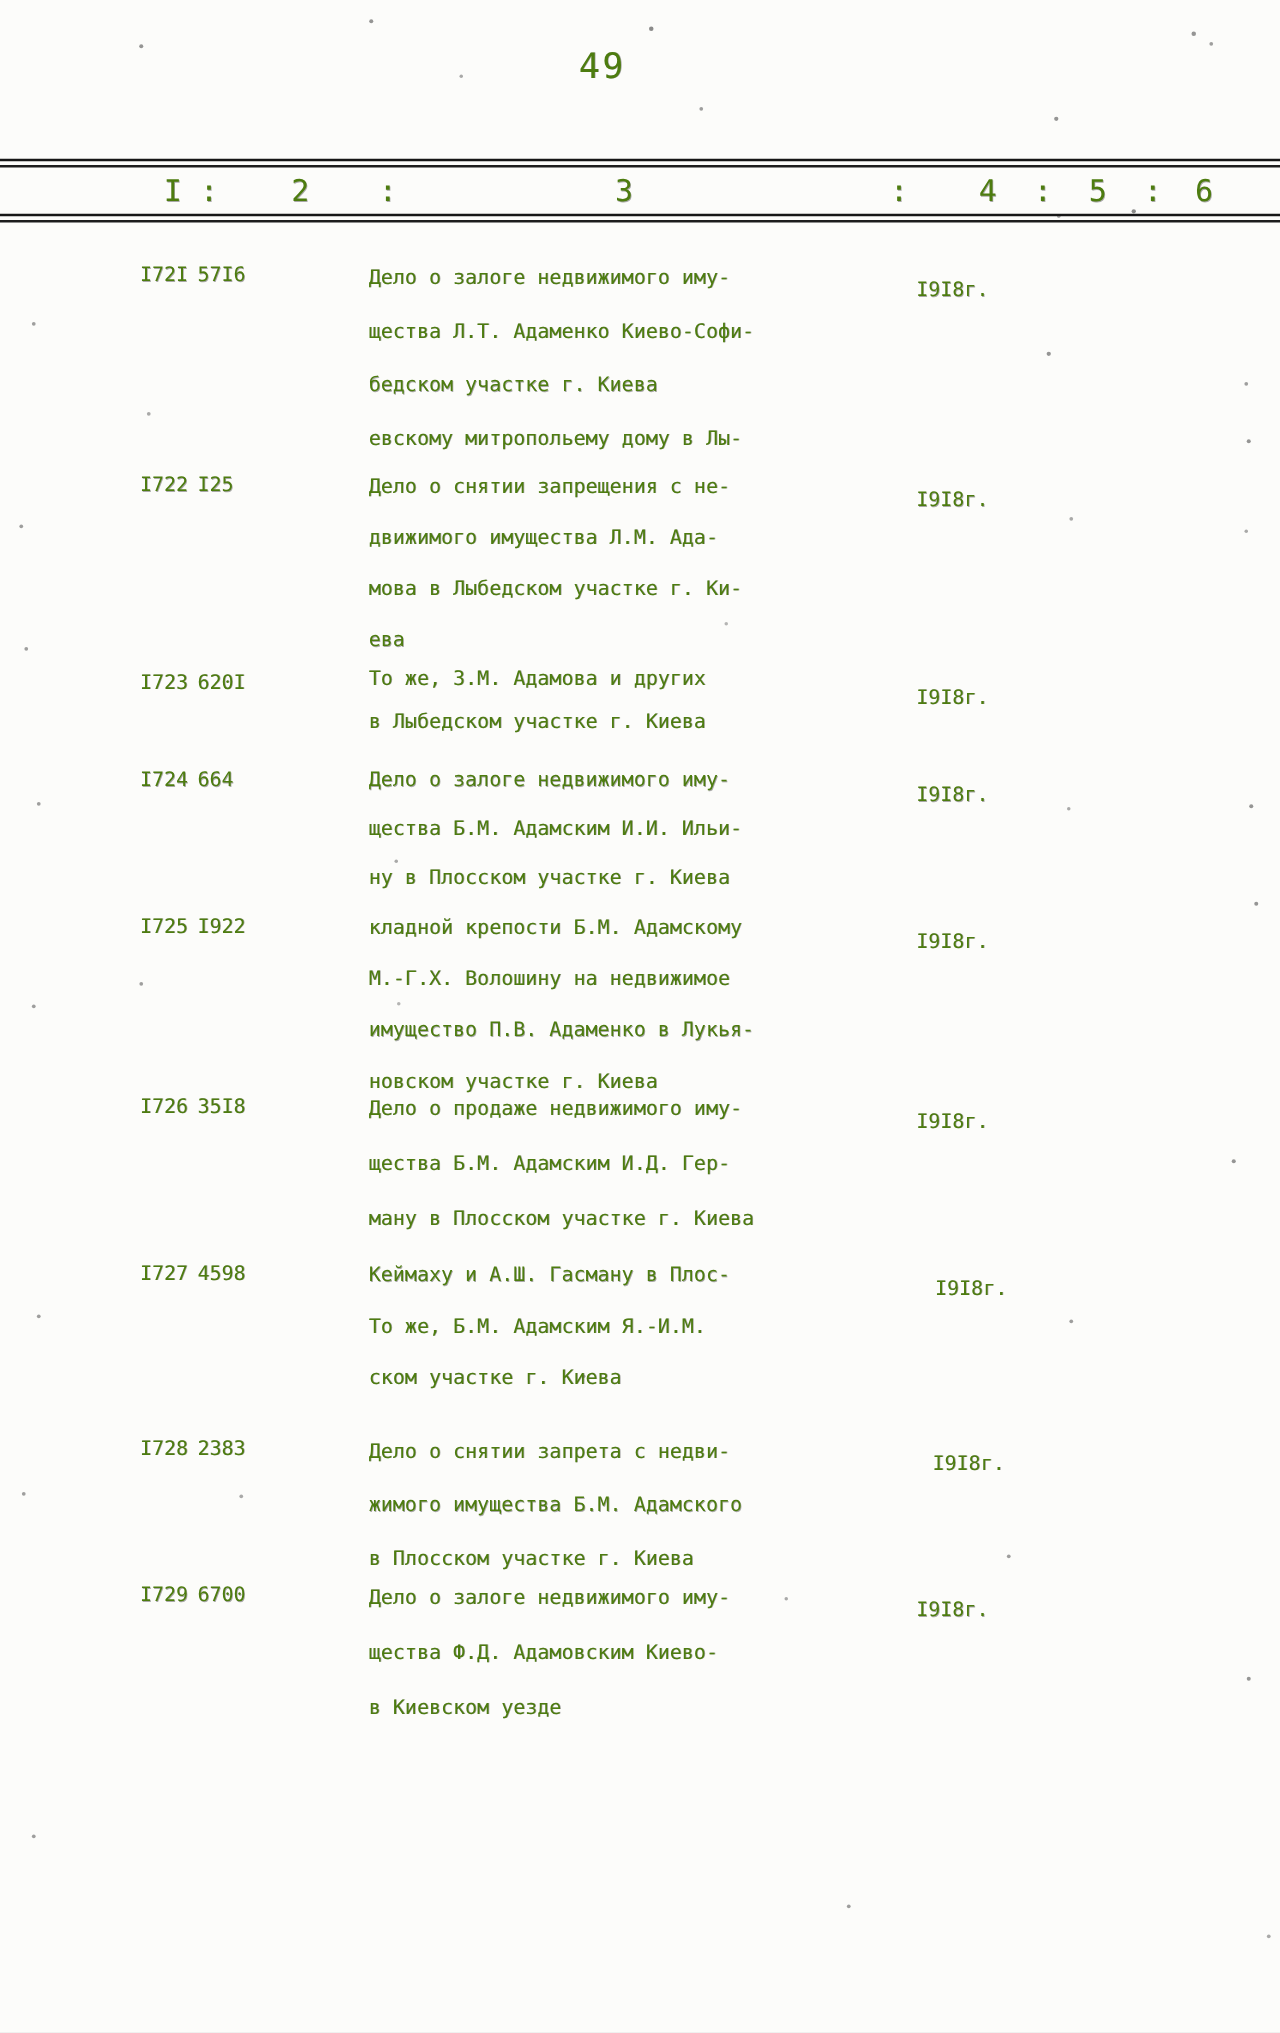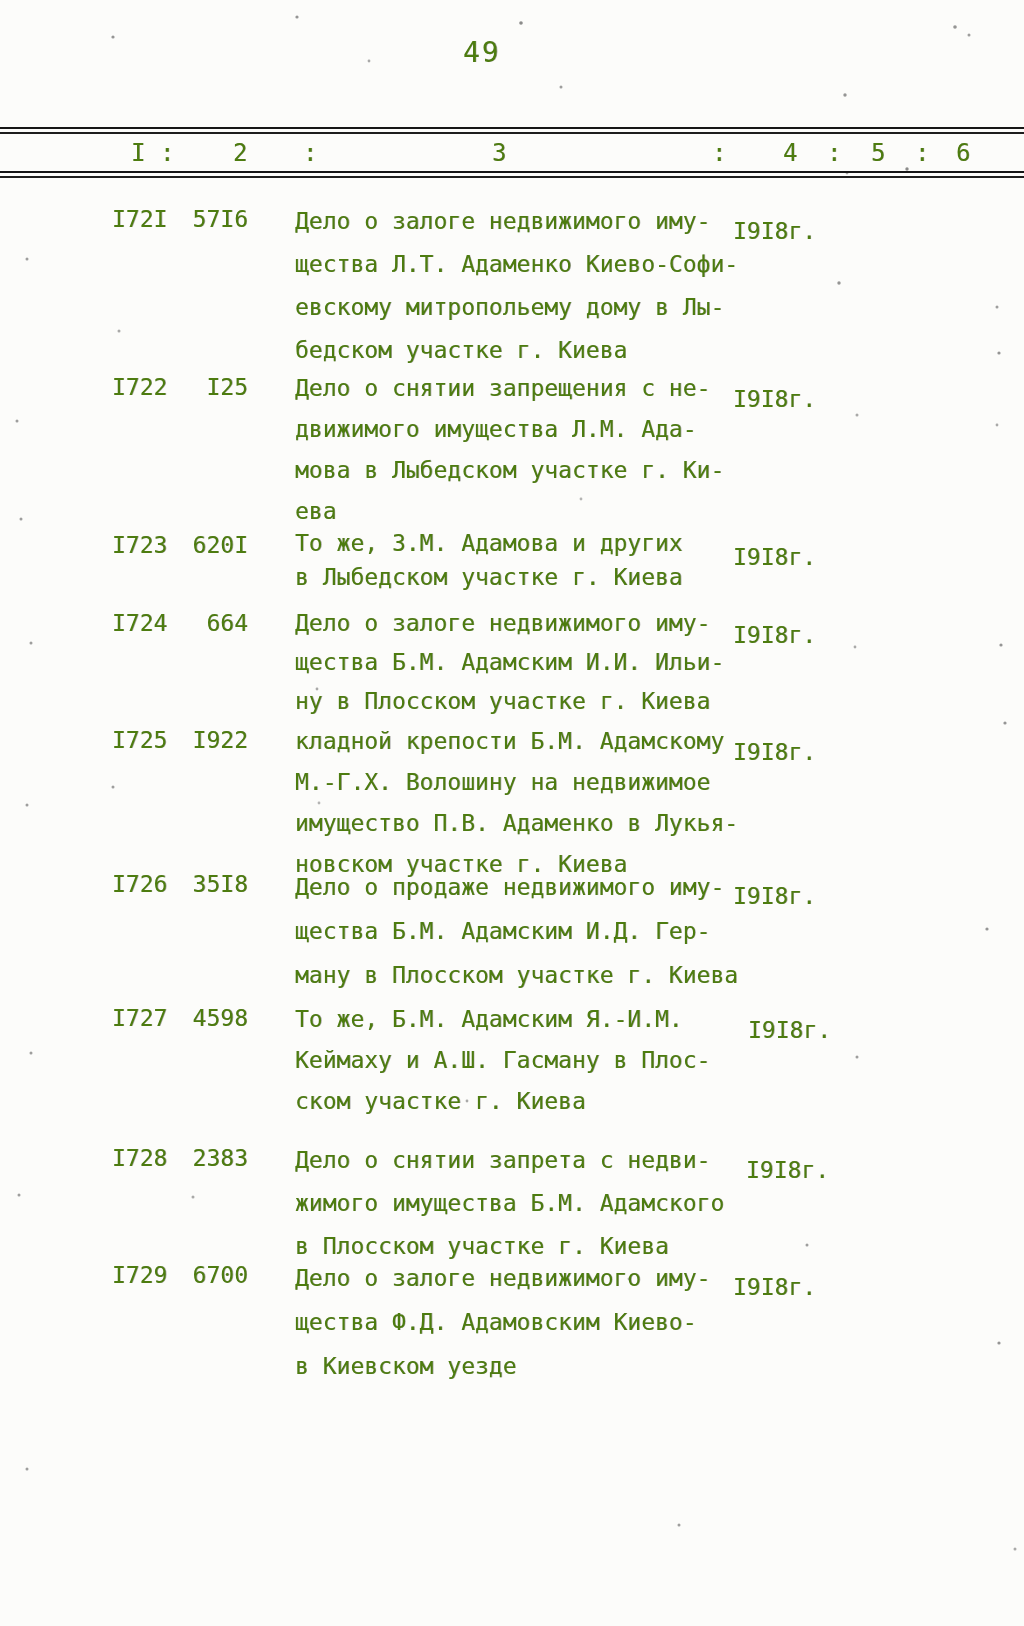--- a/index.html
+++ b/index.html
@@ -20,24 +20,24 @@
   .rule{position:absolute;left:0;right:0;height:3px;
     border-top:2px solid #161616;border-bottom:2px solid #1d1d1d;}
   .rule-top{top:127px;}
   .rule-bottom{top:171px;}
   .header-row{position:absolute;top:138px;left:0;right:0;height:34px;font-size:24px;}
   .hc{position:absolute;top:0;line-height:30px;}
   .hc0{left:131px}.hc1{left:160px}.hc2{left:233px}.hc3{left:303px}
   .hc4{left:492px}.hc5{left:712px}.hc6{left:783px}.hc7{left:827px}
   .hc8{left:871px}.hc9{left:915px}.hc10{left:956px}
 
-  .rows{position:absolute;top:178px;left:0;right:0;font-size:23px;}
+  .rows{position:absolute;top:178px;left:0;right:0;font-size:16px;}
   .row{position:relative;}
   .row .num{position:absolute;left:112px;top:0;height:39px;line-height:39px;white-space:nowrap;}
-  .row .file{position:absolute;left:158px;width:90px;top:0;height:39px;line-height:39px;text-align:right;white-space:nowrap;}
+  .row .file{position:absolute;left:158px;width:90px;top:0;height:39px;line-height:39px;white-space:nowrap;}
   .row .date{position:absolute;left:733px;top:12px;height:39px;line-height:39px;white-space:nowrap;}
   .row .desc{margin-left:295px;}
   .desc .line{height:39px;line-height:39px;white-space:nowrap;}
 
   .row:nth-child(1){margin-top:22px}  .row:nth-child(1) .line{height:43px;line-height:43px}
   .row:nth-child(2){margin-top:-4px}  .row:nth-child(2) .line{height:41px;line-height:41px}
   .row:nth-child(3){margin-top:-6px}  .row:nth-child(3) .line{height:34px;line-height:34px}
   .row:nth-child(4){margin-top:10px}
   .row:nth-child(5){margin-top:0}     .row:nth-child(5) .line{height:41px;line-height:41px}
   .row:nth-child(6){margin-top:-20px} .row:nth-child(6) .line{height:44px;line-height:44px}
@@ -99,22 +99,22 @@
 
   <div class="rule rule-bottom"></div>
 
   <div class="rows">
   <div class="row">
     <div class="num">I72I</div>
     <div class="file">57I6</div>
     <div class="desc">
           <div class="line">Дело о залоге недвижимого иму-</div>
           <div class="line">щества Л.Т. Адаменко Киево-Софи-</div>
+          <div class="line">бедском участке г. Киева</div>
           <div class="line">евскому митропольему дому в Лы-</div>
-          <div class="line">бедском участке г. Киева</div>
         </div>
     <div class="date">I9I8г.</div>
   </div>
 
   <div class="row">
     <div class="num">I722</div>
     <div class="file">I25</div>
     <div class="desc">
           <div class="line">Дело о снятии запрещения с не-</div>
           <div class="line">движимого имущества Л.М. Ада-</div>
@@ -165,22 +165,22 @@
           <div class="line">щества Б.М. Адамским И.Д. Гер-</div>
           <div class="line">ману в Плосском участке г. Киева</div>
         </div>
     <div class="date">I9I8г.</div>
   </div>
 
   <div class="row">
     <div class="num">I727</div>
     <div class="file">4598</div>
     <div class="desc">
+          <div class="line">Кеймаху и А.Ш. Гасману в Плос-</div>
           <div class="line">То же, Б.М. Адамским Я.-И.М.</div>
-          <div class="line">Кеймаху и А.Ш. Гасману в Плос-</div>
           <div class="line">ском участке г. Киева</div>
         </div>
     <div class="date">I9I8г.</div>
   </div>
 
   <div class="row">
     <div class="num">I728</div>
     <div class="file">2383</div>
     <div class="desc">
           <div class="line">Дело о снятии запрета с недви-</div>

